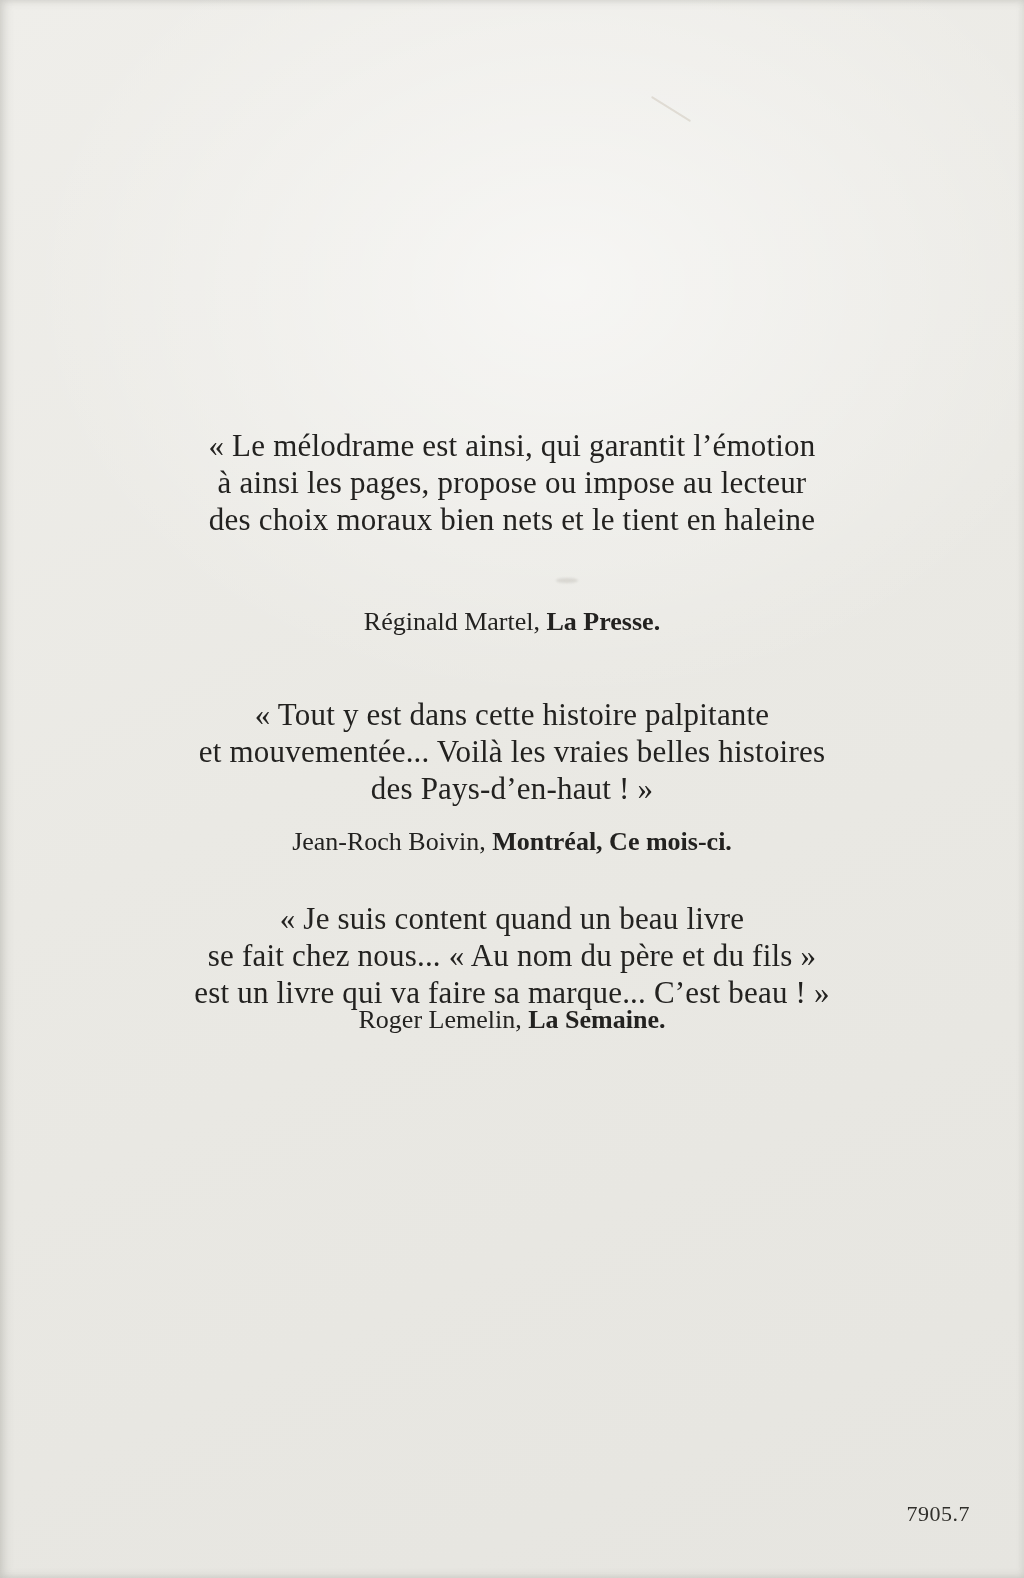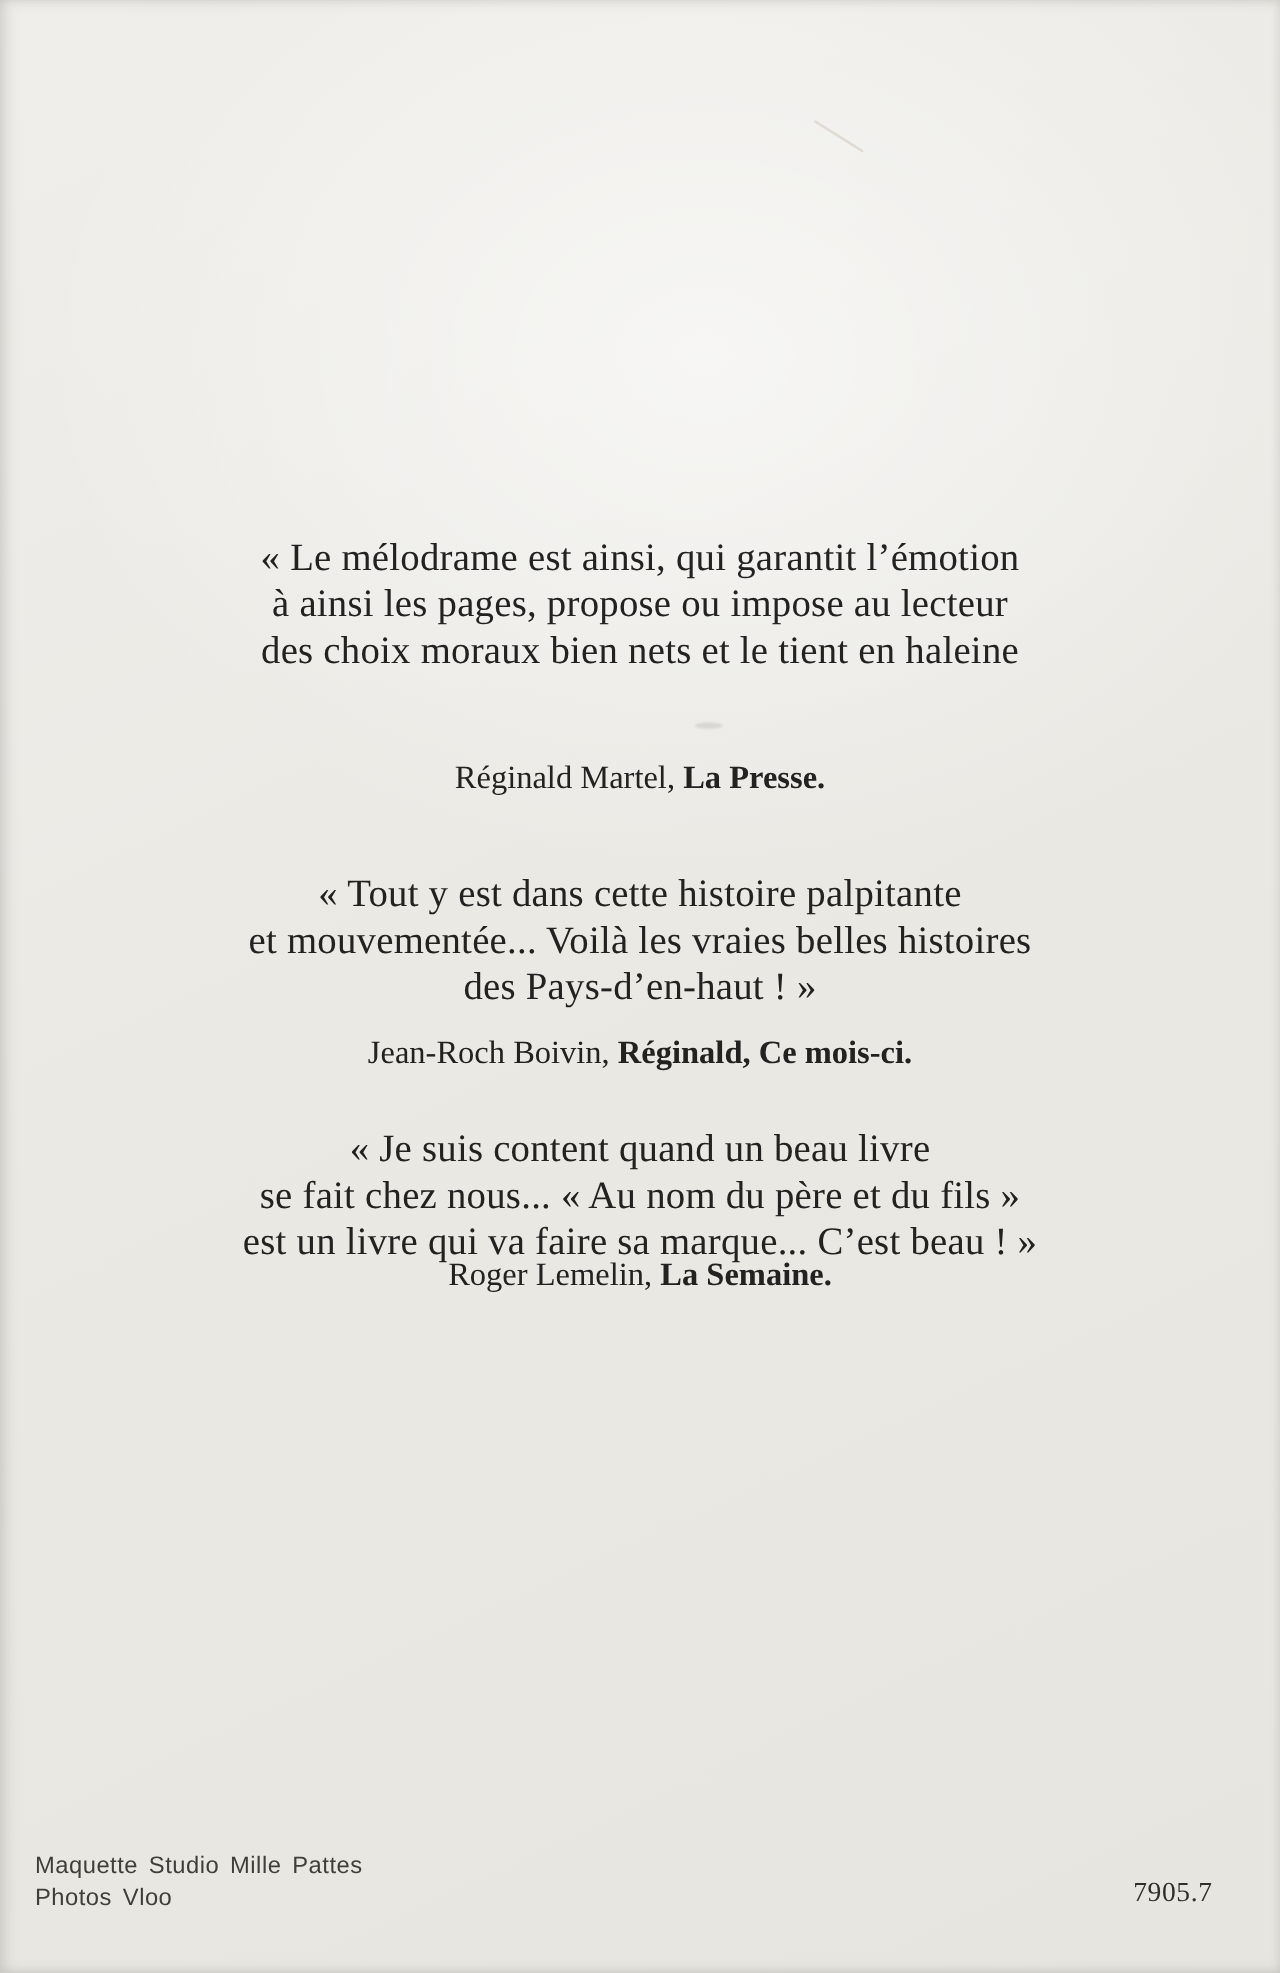--- a/index.html
+++ b/index.html
@@ -104,33 +104,29 @@
     <span class="name">Réginald Martel, </span><span class="source">La Presse.</span>
   </div>
 
   <div class="text-column quote q2">
     <div>« Tout y est dans cette histoire palpitante</div>
     <div>et mouvementée... Voilà les vraies belles histoires</div>
     <div>des Pays-d’en-haut ! »</div>
   </div>
 
   <div class="text-column attribution a2">
-    <span class="name">Jean-Roch Boivin, </span><span class="source">Réginald, Ce mois-ci.</span>
+    <span class="name">Jean-Roch Boivin, </span><span class="source">Montréal, Ce mois-ci.</span>
   </div>
 
   <div class="text-column quote q3">
     <div>« Je suis content quand un beau livre</div>
     <div>se fait chez nous... « Au nom du père et du fils »</div>
     <div>est un livre qui va faire sa marque... C’est beau ! »</div>
   </div>
 
   <div class="text-column attribution a3">
     <span class="name">Roger Lemelin, </span><span class="source">La Semaine.</span>
   </div>
 
-  <div class="credits">
-    <div>Maquette Studio Mille Pattes</div>
-    <div>Photos Vloo</div>
-  </div>
 
   <div class="catalog-number">7905.7</div>
 
 </div>
 
 </body></html>

